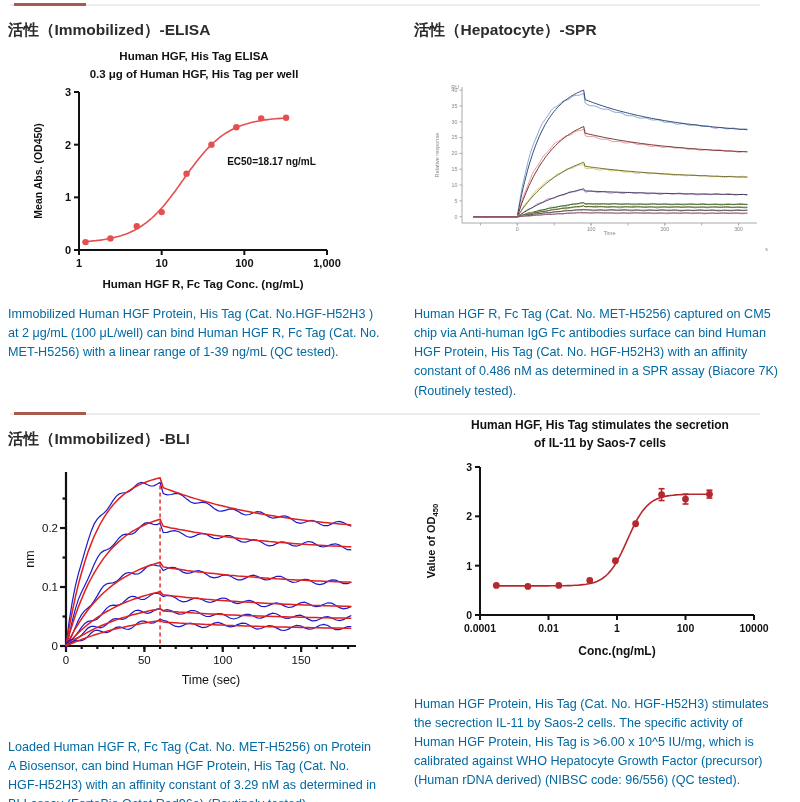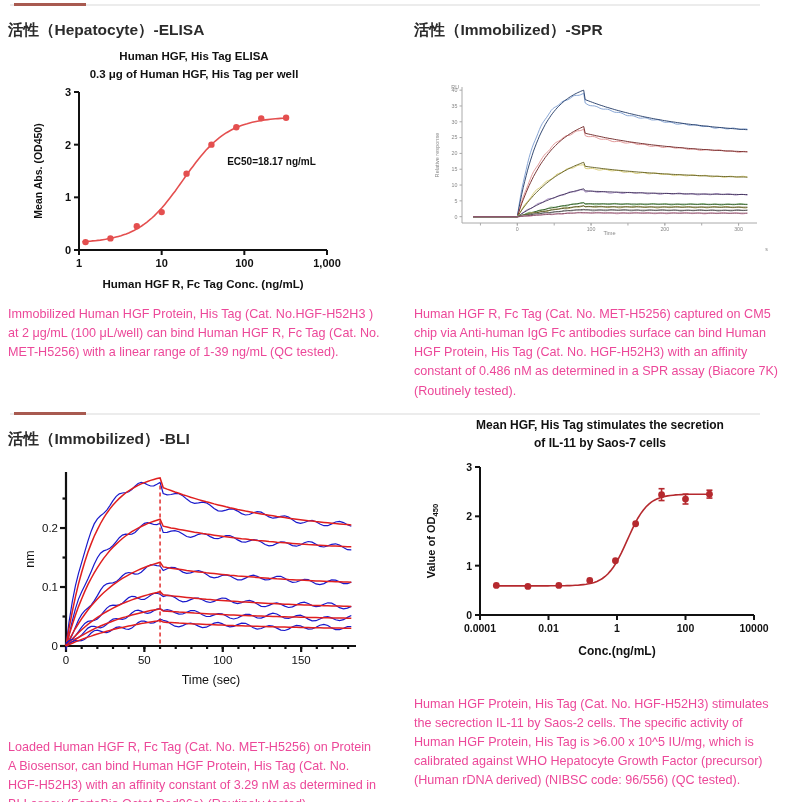--- a/index.html
+++ b/index.html
@@ -9,35 +9,35 @@
   .divider .accent{position:absolute;left:4px;top:-1px;width:72px;height:3px;background:#a85a50;}
   .row{display:grid;grid-template-columns:1fr 1fr;column-gap:34px;padding:0 14px 0 8px;}
   .sec{min-width:0;}
   .sec h2{font-size:15.5px;font-weight:bold;color:#2b2b2b;margin:14px 0 8px 0;}
   .chart-area{display:flex;flex-direction:column;align-items:center;justify-content:flex-start;}
   .row1 .chart-area{height:248px;}
   .row2 .chart-area{height:272px;}
   .pad-top-spr{padding-top:26px;box-sizing:border-box;}
   .c-title{font-weight:bold;font-size:11.5px;color:#111;text-align:left;line-height:1.35;margin-bottom:2px;}
   .c-title2{font-weight:bold;font-size:12px;color:#111;text-align:center;line-height:1.35;margin:2px 0 4px 0;}
-  .desc{font-size:12.6px;color:#ec4899;line-height:1.52;margin:8px 0 0 0;}
+  .desc{font-size:12.6px;color:#0369a1;line-height:1.52;margin:8px 0 0 0;}
   svg text{font-family:"Liberation Sans", sans-serif;}
 </style>
 </head>
 <body>
 
 <div class="page">
 
   <div class="divider">
       <span class="accent"></span>
     </div>
 
   <div class="row row1">
     <div class="sec">
-      <h2>活性（Hepatocyte）-ELISA</h2>
+      <h2>活性（Immobilized）-ELISA</h2>
       <div class="chart-area">
         <div class="c-title">Human HGF, His Tag ELISA</div>
         <div class="c-title">0.3 μg of Human HGF, His Tag per well</div>
         <div><svg viewBox="0 0 330 212" width="330" height="212">
               <path d="M50 8 L50 166 L298 166" fill="none" stroke="#111" stroke-width="2"></path>
               <line x1="50" x2="45" y1="166" y2="166" stroke="#111" stroke-width="2"></line>
               <text x="42" y="170" font-size="11" fill="#111" text-anchor="end" font-weight="bold">0</text>
               <line x1="50" x2="45" y1="113.33333333333334" y2="113.33333333333334" stroke="#111" stroke-width="2"></line>
               <text x="42" y="117.33333333333334" font-size="11" fill="#111" text-anchor="end" font-weight="bold">1</text>
               <line x1="50" x2="45" y1="60.66666666666667" y2="60.66666666666667" stroke="#111" stroke-width="2"></line>
@@ -64,21 +64,21 @@
               <circle cx="257.09239820777884" cy="33.80666666666667" r="3.2" fill="#e44f4f"></circle>
               <text x="198.17104633185568" y="80.67999999999999" font-size="10" fill="#111" text-anchor="start" font-weight="bold">EC50=18.17 ng/mL</text>
               <text x="174" y="204" font-size="11.5" fill="#111" text-anchor="middle" font-weight="bold">Human HGF R, Fc Tag Conc. (ng/mL)</text>
               <text x="13" y="87" font-size="10.5" fill="#111" text-anchor="middle" font-weight="bold" transform="rotate(-90 13 87)">Mean Abs. (OD450)</text>
             </svg></div>
       </div>
       <p class="desc">Immobilized Human HGF Protein, His Tag (Cat. No.HGF-H52H3 ) at 2 μg/mL (100 μL/well) can bind Human HGF R, Fc Tag (Cat. No. MET-H5256) with a linear range of 1-39 ng/mL (QC tested).</p>
     </div>
 
     <div class="sec">
-      <h2>活性（Immobilized）-SPR</h2>
+      <h2>活性（Hepatocyte）-SPR</h2>
       <div class="chart-area pad-top-spr">
         <div><svg viewBox="0 0 345 180" width="345" height="180">
               <path d="M34 12 L34 148 L329 148" fill="none" stroke="#aaa" stroke-width="1"></path>
               <line x1="34" x2="31.5" y1="141.67441860465115" y2="141.67441860465115" stroke="#aaa" stroke-width="1"></line>
               <text x="29.5" y="143.52941860465114" font-size="5.3" fill="#888" text-anchor="end" font-weight="normal">0</text>
               <line x1="34" x2="31.5" y1="125.86046511627907" y2="125.86046511627907" stroke="#aaa" stroke-width="1"></line>
               <text x="29.5" y="127.71546511627908" font-size="5.3" fill="#888" text-anchor="end" font-weight="normal">5</text>
               <line x1="34" x2="31.5" y1="110.04651162790698" y2="110.04651162790698" stroke="#aaa" stroke-width="1"></line>
               <text x="29.5" y="111.90151162790698" font-size="5.3" fill="#888" text-anchor="end" font-weight="normal">10</text>
               <line x1="34" x2="31.5" y1="94.23255813953489" y2="94.23255813953489" stroke="#aaa" stroke-width="1"></line>
@@ -195,21 +195,21 @@
               <line x1="140.05405405405406" x2="140.05405405405406" y1="27.566101694915233" y2="188" stroke="#e01f1f" stroke-width="1.4" stroke-dasharray="4 3"></line>
               <text x="14" y="101" font-size="12.5" fill="#111" text-anchor="middle" font-weight="normal" transform="rotate(-90 14 101)">nm</text>
               <text x="191" y="226" font-size="12.5" fill="#111" text-anchor="middle" font-weight="normal">Time (sec)</text>
             </svg></div>
       </div>
       <p class="desc">Loaded Human HGF R, Fc Tag (Cat. No. MET-H5256) on Protein A Biosensor, can bind Human HGF Protein, His Tag (Cat. No. HGF-H52H3) with an affinity constant of 3.29 nM as determined in BLI assay (ForteBio Octet Red96e) (Routinely tested).</p>
     </div>
 
     <div class="sec">
       <div class="chart-area">
-        <div class="c-title2">Mean HGF, His Tag stimulates the secretion</div>
+        <div class="c-title2">Human HGF, His Tag stimulates the secretion</div>
         <div class="c-title2" style="margin-top:-2px">of IL-11 by Saos-7 cells</div>
         <div><svg viewBox="0 0 360 208" width="360" height="208">
               <path d="M60 12 L60 160 L334 160" fill="none" stroke="#111" stroke-width="2"></path>
               <line x1="60" x2="55" y1="160" y2="160" stroke="#111" stroke-width="2"></line>
               <text x="52" y="164" font-size="10.5" fill="#111" text-anchor="end" font-weight="bold">0</text>
               <line x1="60" x2="55" y1="110.66666666666667" y2="110.66666666666667" stroke="#111" stroke-width="2"></line>
               <text x="52" y="114.66666666666667" font-size="10.5" fill="#111" text-anchor="end" font-weight="bold">1</text>
               <line x1="60" x2="55" y1="61.33333333333334" y2="61.33333333333334" stroke="#111" stroke-width="2"></line>
               <text x="52" y="65.33333333333334" font-size="10.5" fill="#111" text-anchor="end" font-weight="bold">2</text>
               <line x1="60" x2="55" y1="12" y2="12" stroke="#111" stroke-width="2"></line>

